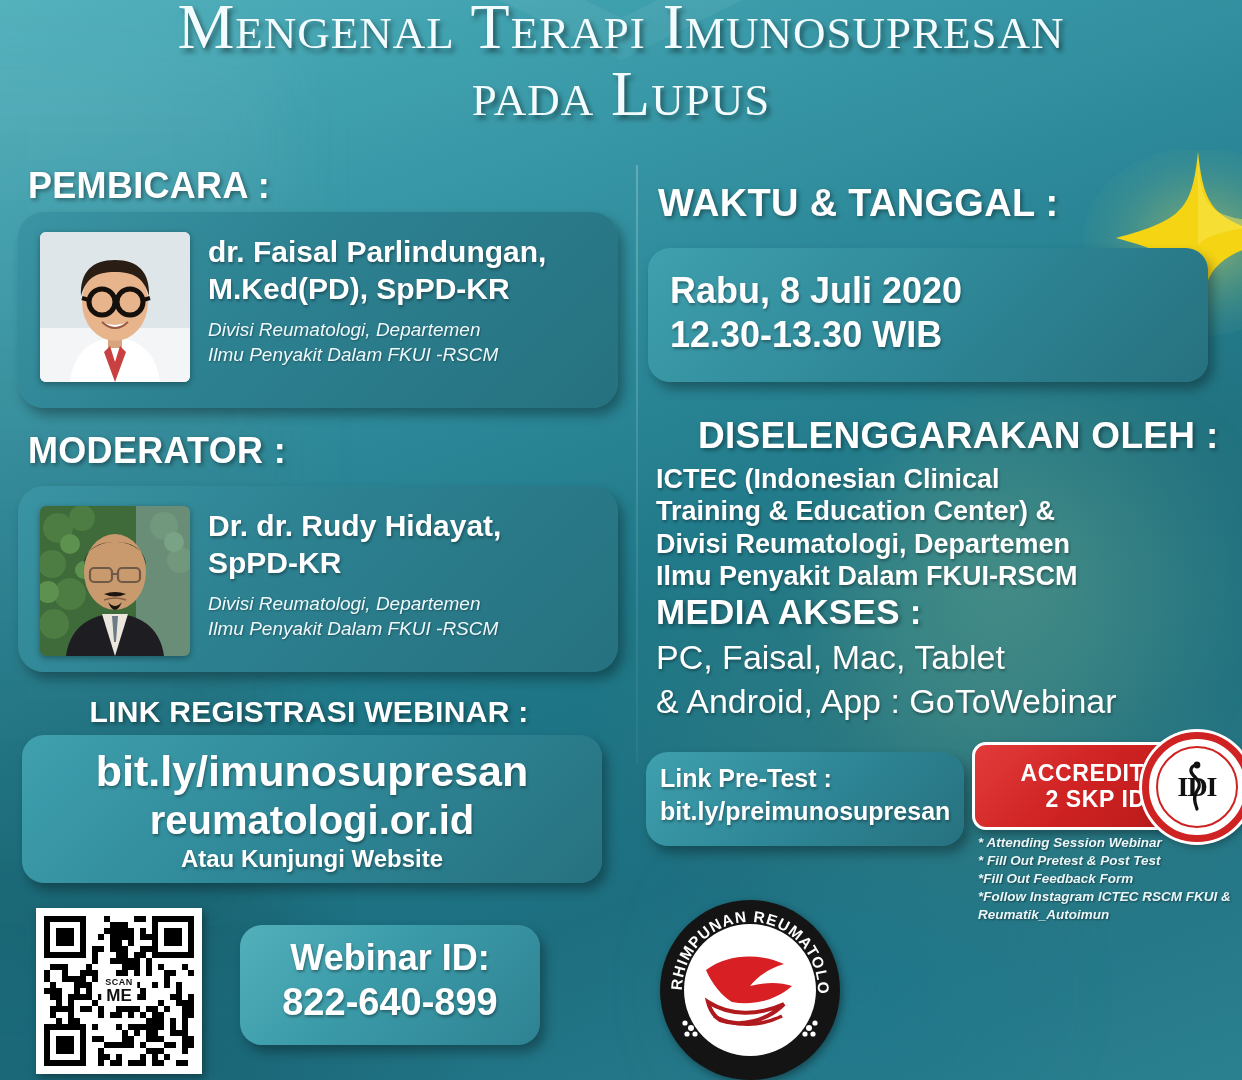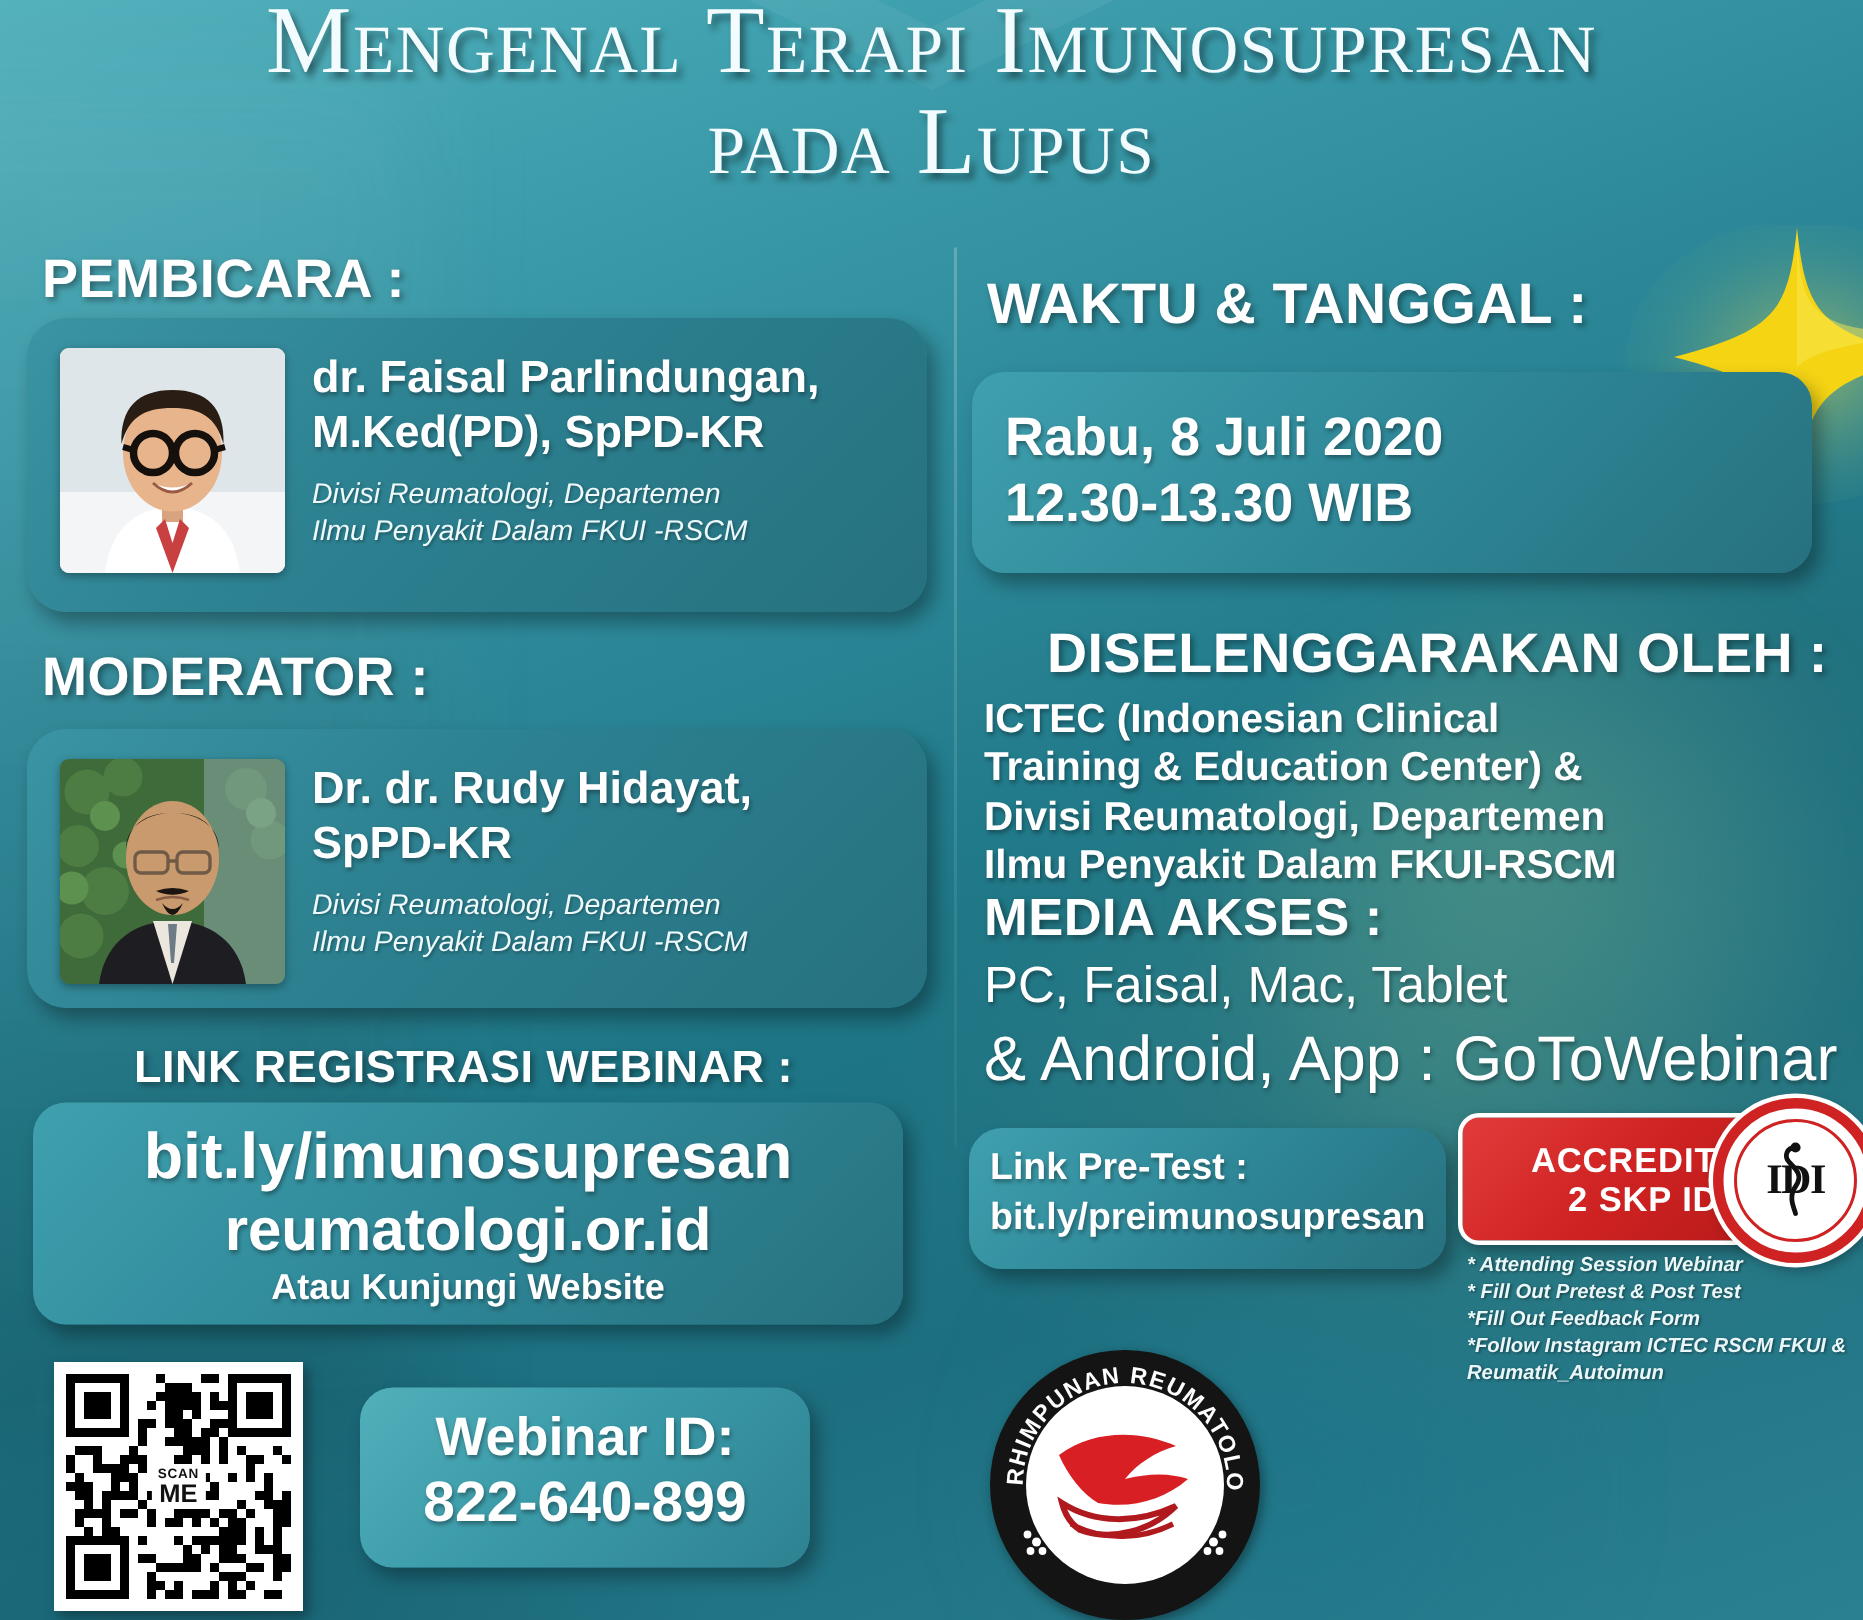--- a/index.html
+++ b/index.html
@@ -1044,21 +1044,21 @@
   <div style="position:absolute; left:656px; top:463px; width:540px;font-weight:bold;">
     <div class="white-txt" style="font-size:27px; line-height:1.20;">ICTEC (Indonesian Clinical</div>
     <div class="white-txt" style="font-size:27px; line-height:1.20;">Training &amp; Education Center) &amp;</div>
     <div class="white-txt" style="font-size:27px; line-height:1.20;">Divisi Reumatologi, Departemen</div>
     <div class="white-txt" style="font-size:27px; line-height:1.20;">Ilmu Penyakit Dalam FKUI-RSCM</div>
   </div>
 
   <div class="heading" style="left:656px; top:592px; font-size:35px;">MEDIA AKSES :</div>
 
   <div class="white-txt" style="position:absolute; left:656px; top:638px; font-size:34px;">PC, Faisal, Mac, Tablet</div>
-  <div class="white-txt" style="position:absolute; left:656px; top:682px; font-size:42px;text-align:right;">&amp; Android, App : GoToWebinar</div>
+  <div class="white-txt" style="position:absolute; left:656px; top:682px; font-size:34px;text-align:right;">&amp; Android, App : GoToWebinar</div>
 
   <div class="infocard" style="left:646px; top:752px; width:318px; height:94px;">
     <div class="white-txt" style="font-size:25px; font-weight:bold; padding:12px 0 0 14px;">Link Pre-Test :</div>
     <div class="white-txt" style="font-size:25px; font-weight:bold; padding:4px 0 0 14px;">bit.ly/preimunosupresan</div>
   </div>
 
   <div class="accred">
     <div class="a1">ACCREDITED</div>
     <div class="a2">2 SKP IDI</div>
   </div>

